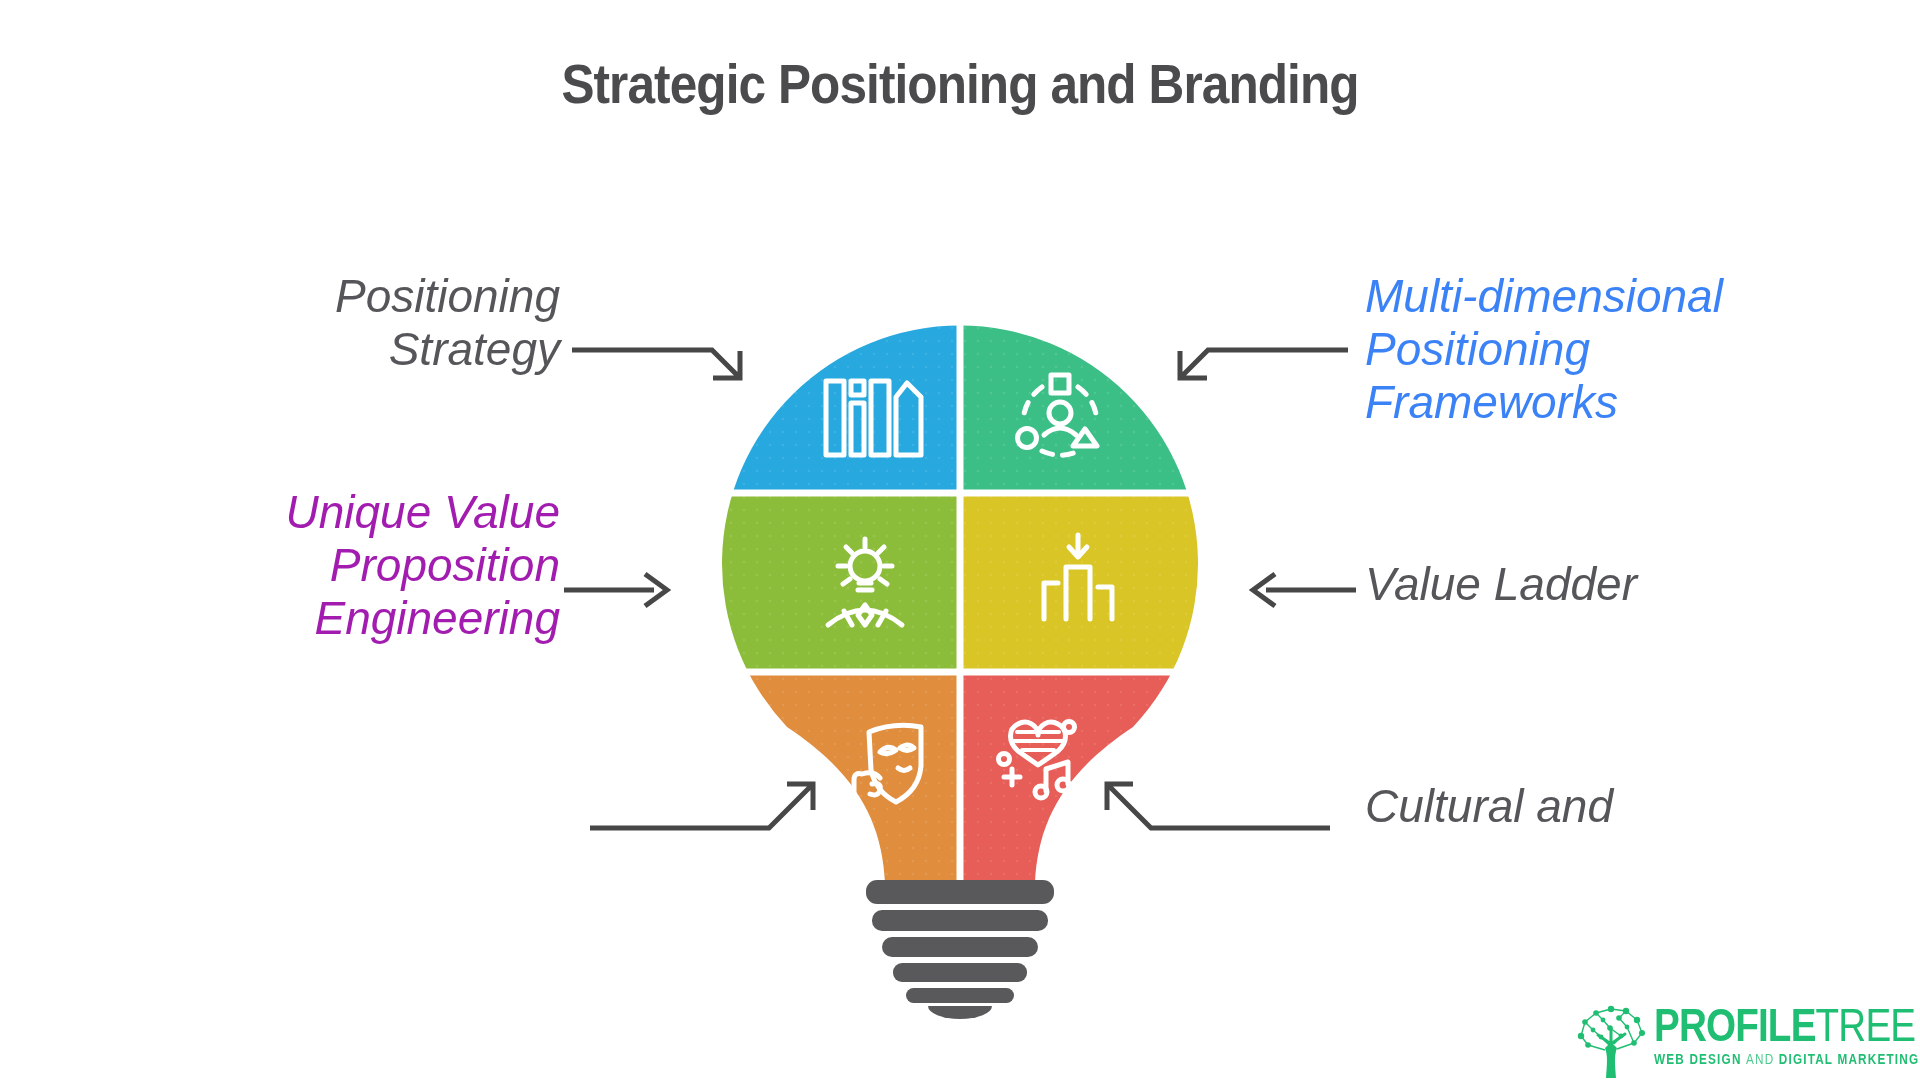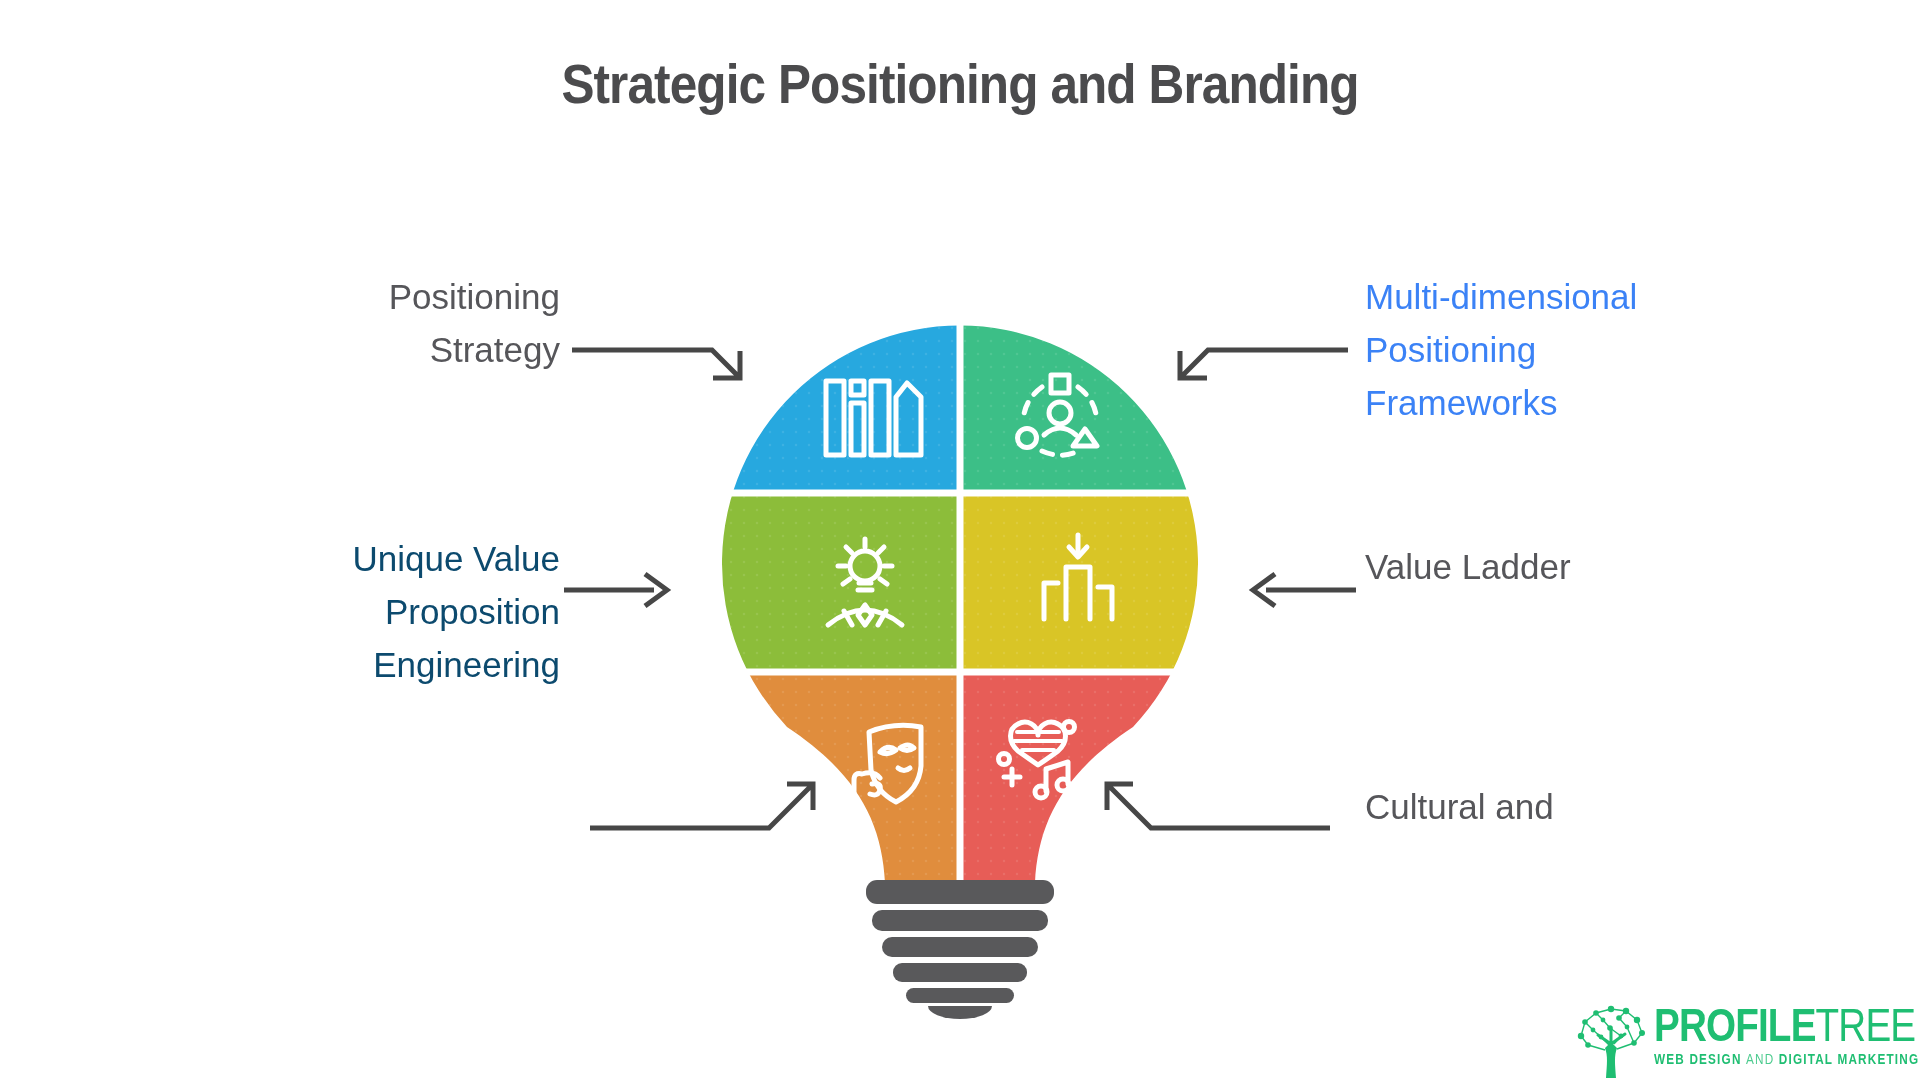--- a/index.html
+++ b/index.html
@@ -5,21 +5,21 @@
   html,body{margin:0;padding:0;background:#ffffff;}
   body{width:1920px;height:1080px;position:relative;overflow:hidden;
        font-family:"Liberation Sans",sans-serif;}
   .stage{position:absolute;inset:0;}
   svg.diagram{position:absolute;left:0;top:0;width:1920px;height:1080px;}
 
   .title{position:absolute;top:52px;left:0;width:1920px;text-align:center;
          font-size:55px;font-weight:bold;letter-spacing:-1px;
          transform:scaleX(.9);transform-origin:50% 50%;}
 
-  .label{position:absolute;font-size:35px;line-height:53px;font-weight:400;}
+  .label{position:absolute;font-size:46px;line-height:53px;font-weight:400;font-style:italic;}
   .label.la-right{right:1360px;text-align:right;width:420px;}
   .label.la-left{left:1365px;text-align:left;width:440px;}
 
   .icon{stroke:#ffffff;stroke-width:5;fill:none;
         stroke-linecap:round;stroke-linejoin:round;}
   .arrowset path{fill:none;stroke-width:5;stroke-linecap:butt;}
 
   .logo{position:absolute;left:1576px;top:1002px;display:flex;align-items:flex-start;}
   .logo-text{margin-left:8px;transform:scaleX(.84);transform-origin:left top;white-space:nowrap;}
   .brand{font-size:46px;line-height:46px;letter-spacing:-1px;}
@@ -128,34 +128,34 @@
       <path d="M 1356 590 H 1266 M 1275 574 L 1253 590 L 1275 606"></path>
       <path d="M 1330 828 H 1151 L 1107 784 M 1133 784 H 1107 V 810"></path>
     </g>
   </svg>
 
   <div class="label la-right" style="top: 270px; color: rgb(86, 86, 90);">
     <div>Positioning</div>
     <div>Strategy</div>
   </div>
 
-  <div class="label la-right" style="top: 532px; color: #0c4a6e;">
+  <div class="label la-right" style="top: 486px; color: #a21caf;">
     <div>Unique Value</div>
     <div>Proposition</div>
     <div>Engineering</div>
   </div>
 
 
   <div class="label la-left" style="top: 270px; color: #3b82f6;">
     <div>Multi-dimensional</div>
     <div>Positioning</div>
     <div>Frameworks</div>
   </div>
 
-  <div class="label la-left" style="top: 540px; color: rgb(86, 86, 90);">
+  <div class="label la-left" style="top: 558px; color: rgb(86, 86, 90);">
     <div>Value Ladder</div>
   </div>
 
   <div class="label la-left" style="top: 780px; color: rgb(86, 86, 90);">
     <div>Cultural and</div>
   </div>
 
   <div class="logo">
     <svg width="70" height="76" viewBox="0 0 70 76" stroke="#1FBE72">
       <g stroke-width="1.4" fill="none">

